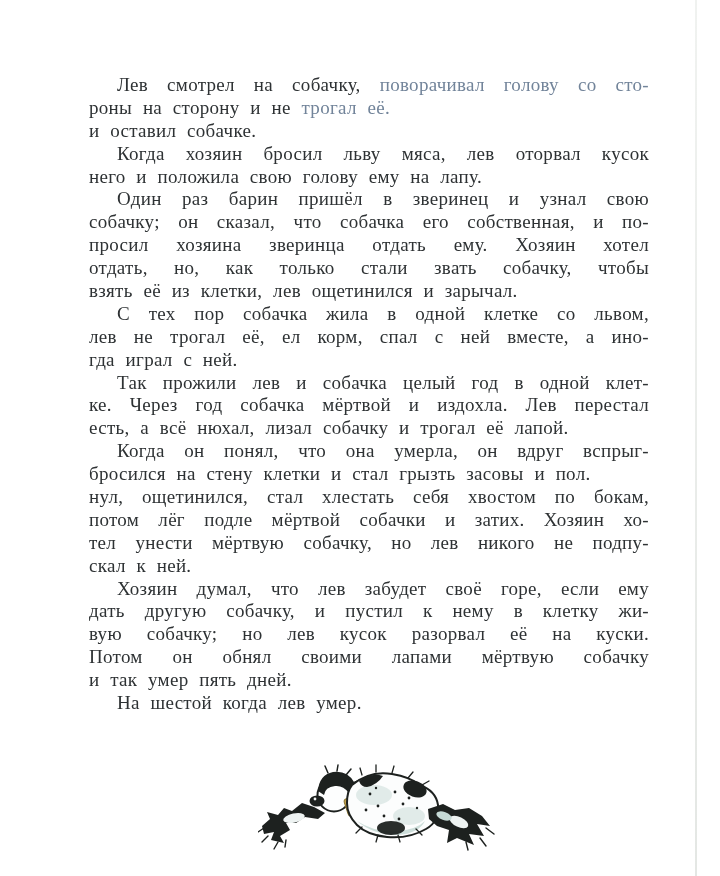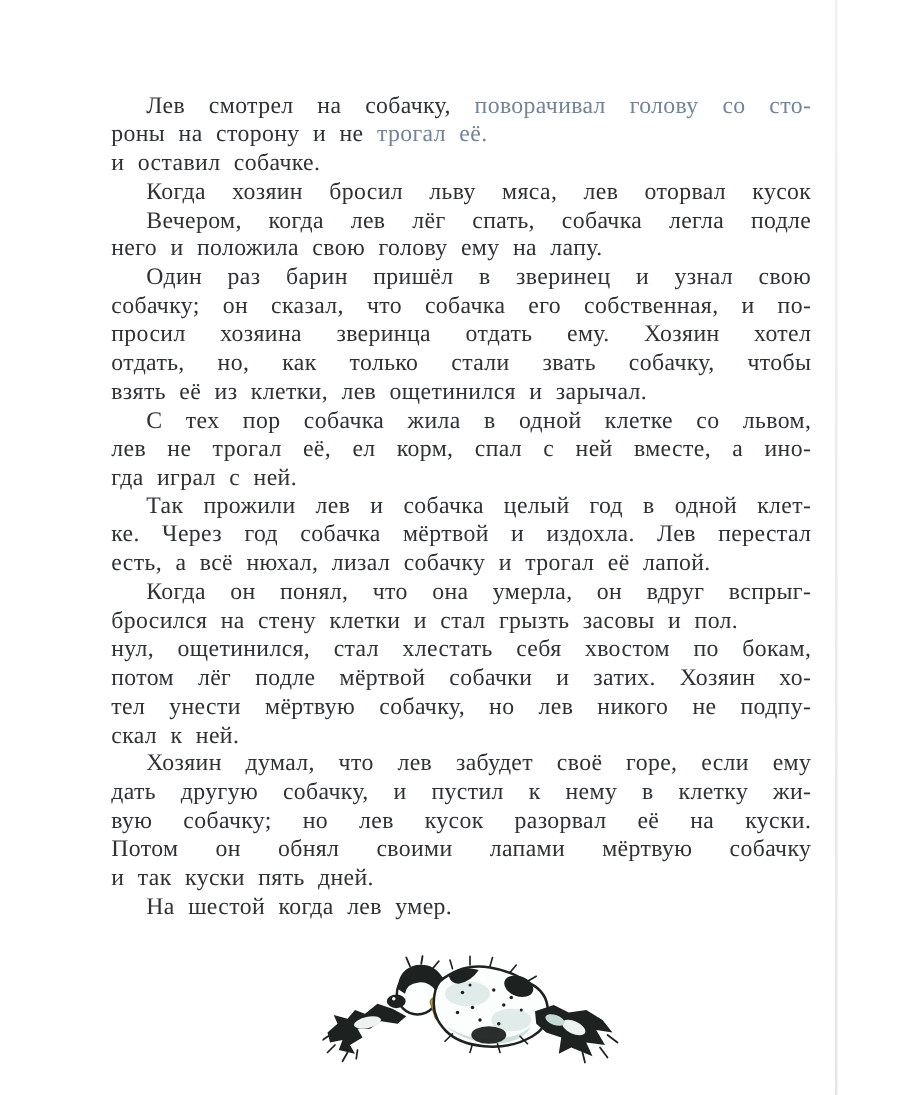--- a/index.html
+++ b/index.html
@@ -6,20 +6,21 @@
   body {
     width: 720px; height: 876px;
     background: #ffffff;
     font-family: "Liberation Serif", "DejaVu Serif", serif;
     overflow: hidden;
   }
   .page {
     position: relative;
     width: 672px; height: 876px;
     background: #ffffff;
+    padding-left: 27px;
   }
   .page-edge-line {
     position: absolute; top: 0; bottom: 0; right: 2px; width: 2px;
     background: linear-gradient(to bottom, #f0f2f0, #e4e7e4);
   }
   .story {
     position: absolute;
     left: 89px; top: 74px; width: 560px;
     color: #2e3234;
     font-size: 19px;
@@ -52,21 +53,20 @@
   <div class="story">
       <div class="paragraph">
         <div class="line first"><span>Лев смотрел на собачку, </span><span class="seg-light">поворачивал голову со сто-</span></div>
         <div class="line last"><span>роны на сторону и не </span><span class="seg-light">трогал её.</span></div>
       </div>
       <div class="paragraph">
         <div class="line last"><span>и оставил собачке.</span></div>
         <div class="line first"><span>Когда хозяин бросил льву мяса, лев оторвал кусок</span></div>
       </div>
       <div class="paragraph">
-        <div class="line first"><span>Вечером, когда лев лёг спать, собачка легла подле</span></div>
         <div class="line last"><span>него и положила свою голову ему на лапу.</span></div>
       </div>
       <div class="paragraph">
         <div class="line first"><span>Один раз барин пришёл в зверинец и узнал свою</span></div>
         <div class="line"><span>собачку; он сказал, что собачка его собственная, и по-</span></div>
         <div class="line"><span>просил хозяина зверинца отдать ему. Хозяин хотел</span></div>
         <div class="line"><span>отдать, но, как только стали звать собачку, чтобы</span></div>
         <div class="line last"><span>взять её из клетки, лев ощетинился и зарычал.</span></div>
       </div>
       <div class="paragraph">
@@ -87,21 +87,21 @@
       <div class="paragraph">
         <div class="line"><span>потом лёг подле мёртвой собачки и затих. Хозяин хо-</span></div>
         <div class="line"><span>тел унести мёртвую собачку, но лев никого не подпу-</span></div>
         <div class="line last"><span>скал к ней.</span></div>
       </div>
       <div class="paragraph">
         <div class="line first"><span>Хозяин думал, что лев забудет своё горе, если ему</span></div>
         <div class="line"><span>дать другую собачку, и пустил к нему в клетку жи-</span></div>
         <div class="line"><span>вую собачку; но лев кусок разорвал её на куски.</span></div>
         <div class="line"><span>Потом он обнял своими лапами мёртвую собачку</span></div>
-        <div class="line last"><span>и так куски пять дней.</span></div>
+        <div class="line last"><span>и так умер пять дней.</span></div>
       </div>
       <div class="paragraph">
         <div class="line first last"><span>На шестой когда лев умер.</span></div>
       </div>
     </div>
 
   <div class="illustration">
     <svg viewBox="0 0 238 100" xmlns="http://www.w3.org/2000/svg">
 
       <path d="M4,62 L12,55 L9,48 L20,51 L26,44 L34,47 L44,39 L56,43 L67,49 L60,55

